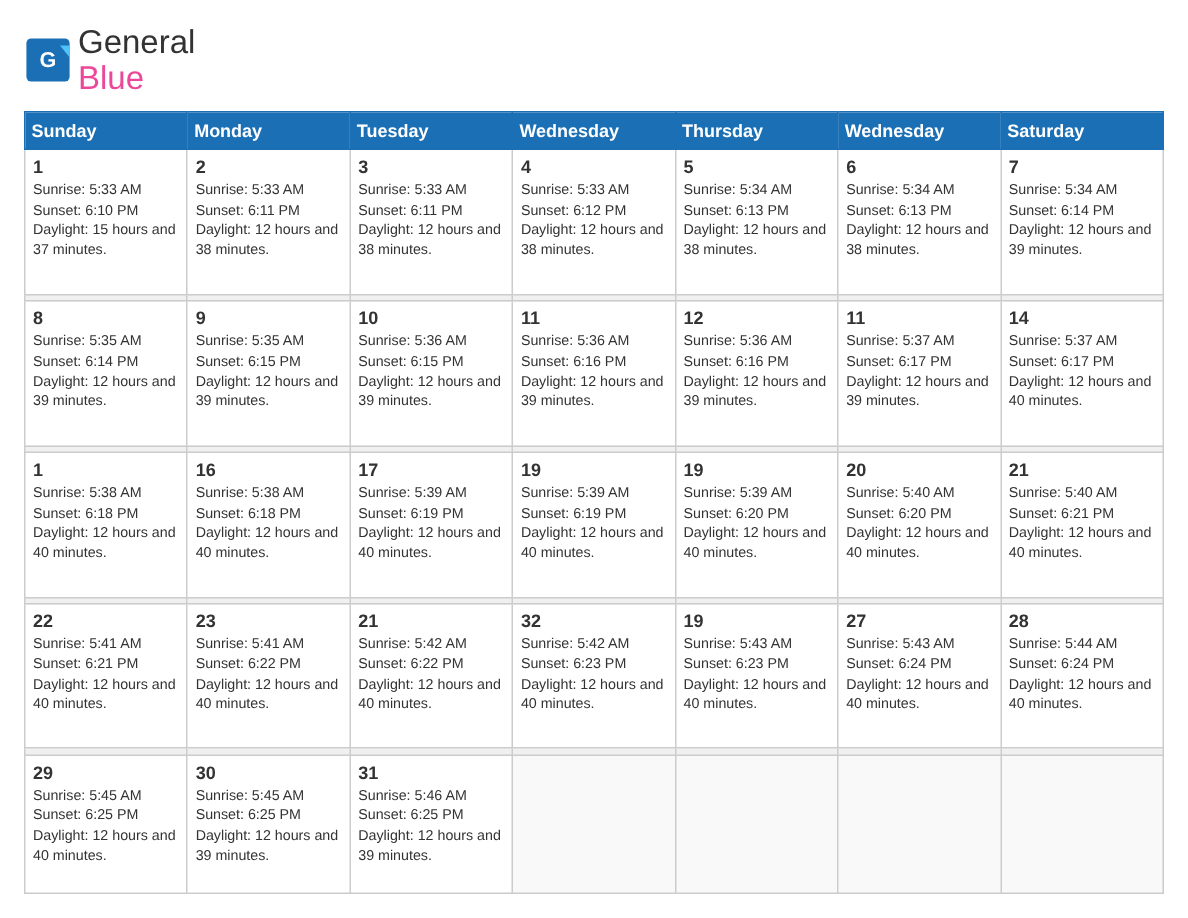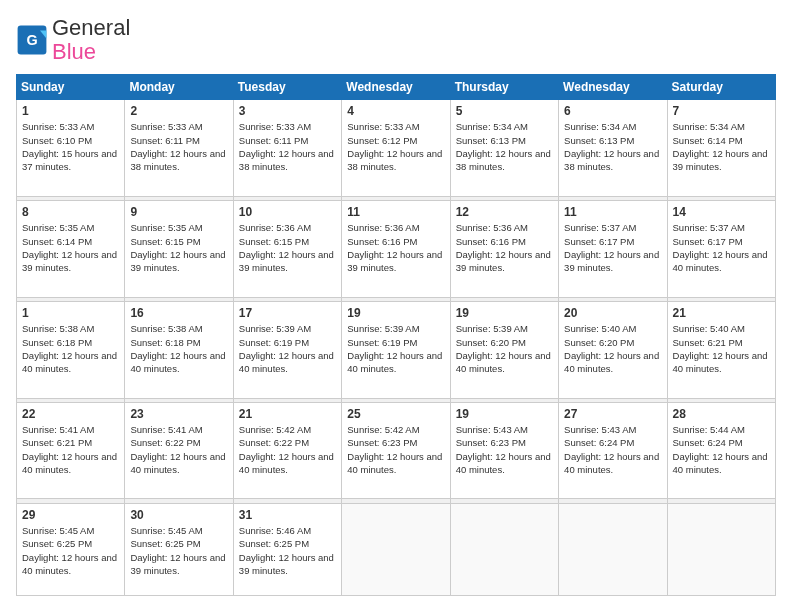--- a/index.html
+++ b/index.html
@@ -354,21 +354,21 @@
       </td>
           <td>
         <span class="day-num">21</span>
         <div class="day-info">
           <span>Sunrise: 5:42 AM</span><br>
           <span>Sunset: 6:22 PM</span><br>
           <span>Daylight: 12 hours and 40 minutes.</span>
         </div>
       </td>
           <td>
-        <span class="day-num">25</span>
+        <span class="day-num">32</span>
         <div class="day-info">
           <span>Sunrise: 5:42 AM</span><br>
           <span>Sunset: 6:23 PM</span><br>
           <span>Daylight: 12 hours and 40 minutes.</span>
         </div>
       </td>
           <td>
         <span class="day-num">19</span>
         <div class="day-info">
           <span>Sunrise: 5:43 AM</span><br>

